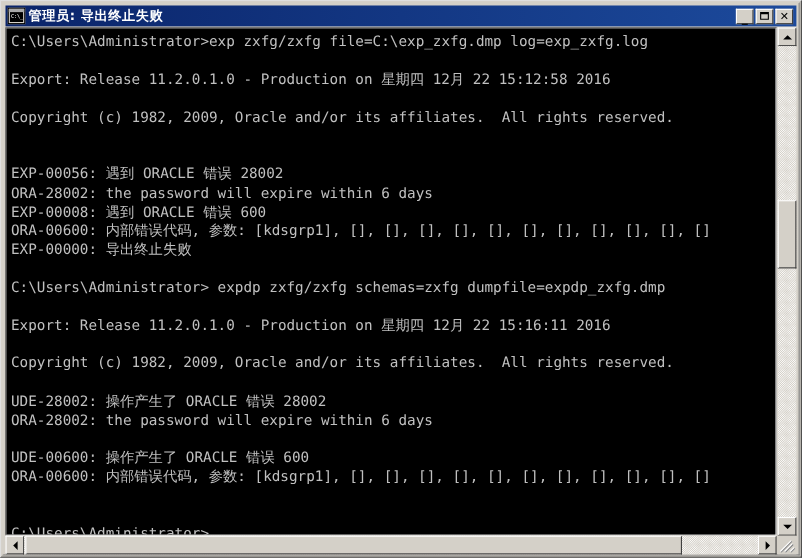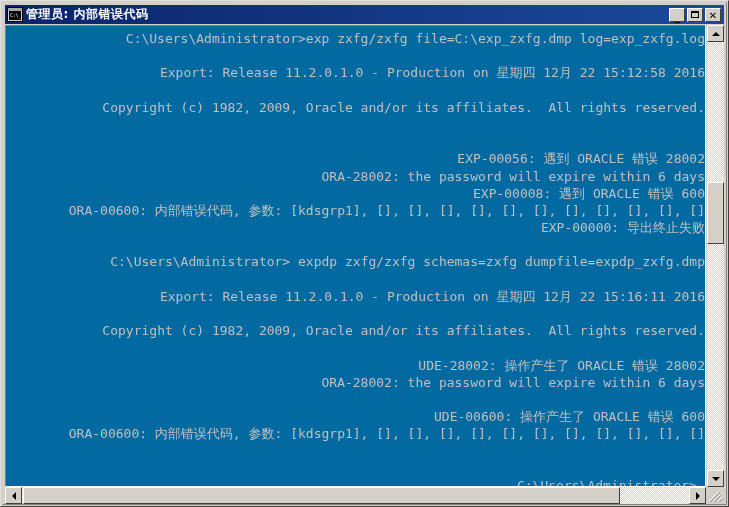--- a/index.html
+++ b/index.html
@@ -146,28 +146,27 @@
     left: 2px; top: 22px;
     width: 719px;
     height: 479px;
     box-sizing: border-box;
   }
   .console {
     position: absolute;
     left: 0; top: 0;
     width: 701px;
     height: 462px;
-    background: #0369a1;
+    background: #000000;
     border-top: 1px solid #808080;
     border-left: 1px solid #808080;
     border-right: 1px solid #ffffff;
     border-bottom: 1px solid #ffffff;
     box-sizing: border-box;
     overflow: hidden;
-    text-align: right;
   }
   .screen {
     position: absolute;
     left: 4px;
     top: 4px;
     right: 0;
     bottom: 0;
     color: #c0c0c0;
     font-family: "DejaVu Sans Mono", monospace;
     font-size: 13px;
@@ -278,21 +277,21 @@
 <body>
 
 <div class="window">
   <div class="window-inner">
 
     <div class="titlebar">
       <div class="title-icon">
         <div class="icon-bar"></div>
         <div class="icon-screen">C:\_</div>
       </div>
-      <div class="title-text">管理员:  内部错误代码</div>
+      <div class="title-text">管理员:  导出终止失败</div>
       <div class="title-buttons">
         <div class="tbtn min">
           <span class="glyph">_</span>
         </div>
         <div class="tbtn max">
           <span class="glyph"></span>
         </div>
         <div class="tbtn close">
           <span class="glyph">✕</span>
         </div>

